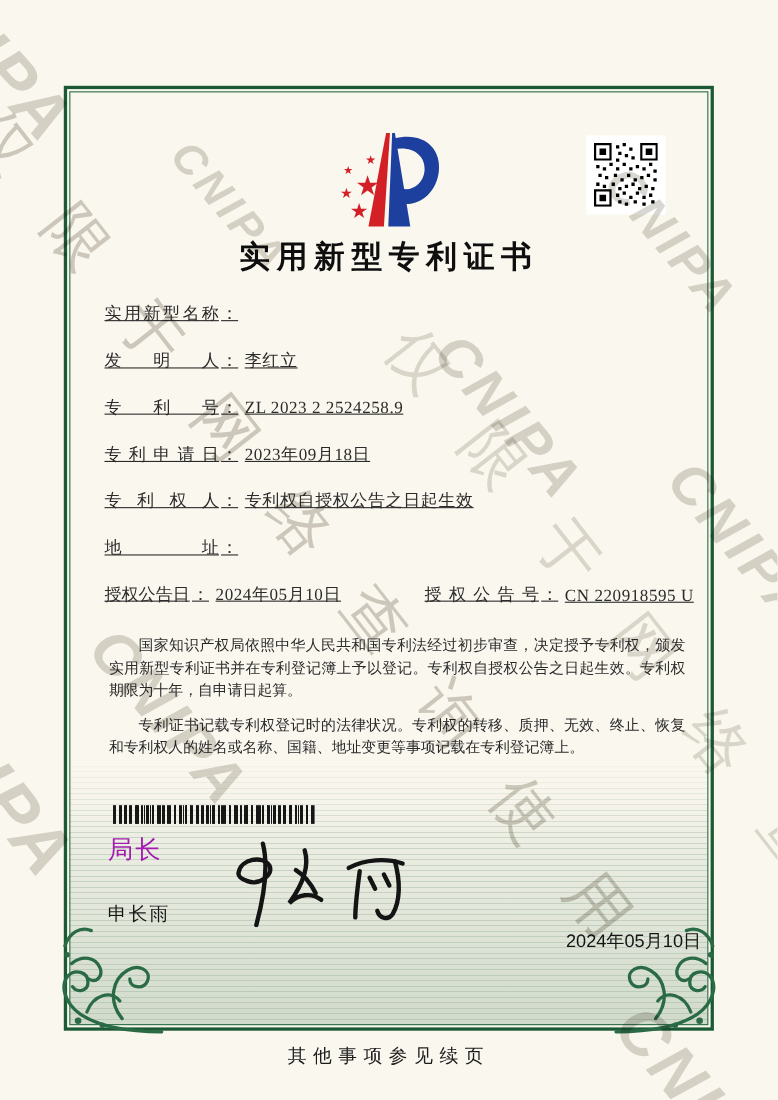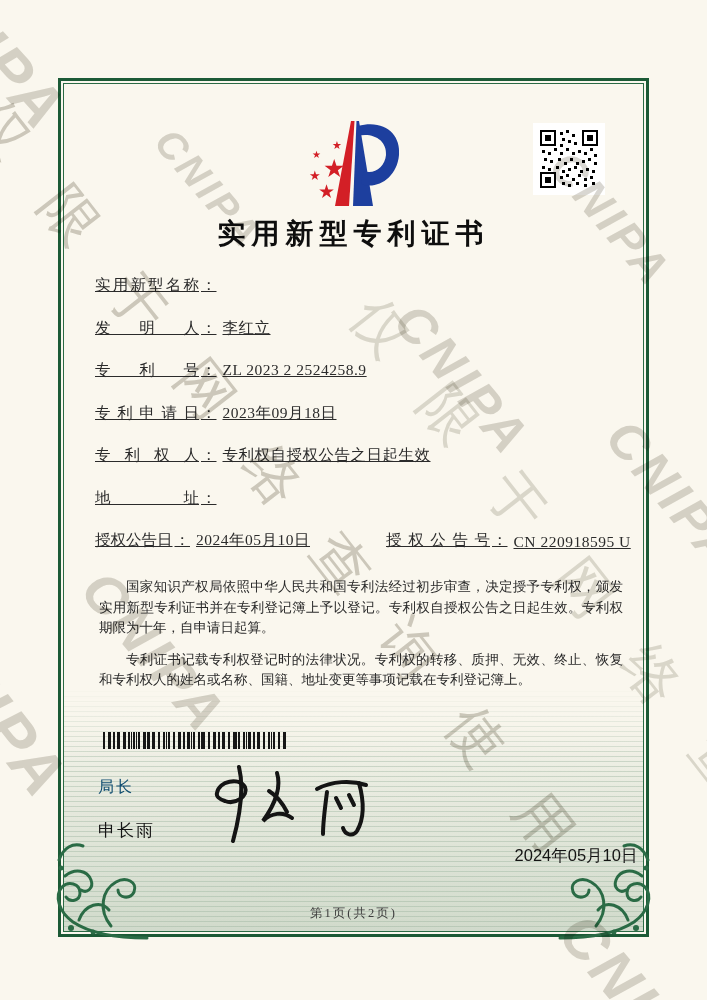--- a/index.html
+++ b/index.html
@@ -46,22 +46,22 @@
   .paras{position:absolute;left:38px;top:496px;width:524px;font-size:13.5px;line-height:20.5px;
          text-align:justify;color:#2a2a2a;}
   .paras p{margin:0 0 11px 0;text-indent:2em;}
 
   .barcode{position:absolute;left:42px;top:651px;width:183px;height:17px;
            background-image:
              repeating-linear-gradient(90deg,#161616 0 2px,transparent 2px 5px),
              repeating-linear-gradient(90deg,#161616 0 1px,transparent 1px 7px),
              repeating-linear-gradient(90deg,#161616 0 1px,transparent 1px 11px);}
 
-  .signer-title{position:absolute;left:37px;top:696px;font-family:"Liberation Sans",sans-serif;
-                font-size:16px;color:#0c4a6e;letter-spacing:2px;}
+  .signer-title{position:absolute;left:37px;top:676px;font-family:"Liberation Sans",sans-serif;
+                font-size:23px;color:#a21caf;letter-spacing:2px;}
   .signer-name{position:absolute;left:37px;top:738px;font-family:"Liberation Sans",sans-serif;
                font-size:17px;color:#151515;letter-spacing:2px;}
   .signature{position:absolute;left:138px;top:682px;width:190px;height:80px;}
 
   .issue-date{position:absolute;left:420px;top:764px;width:190px;text-align:center;
               font-family:"Liberation Sans",sans-serif;font-size:16.5px;color:#141414;}
 
   .pagenote{position:absolute;left:0;bottom:12px;width:100%;text-align:center;
             font-size:12.5px;color:#3c3c3c;letter-spacing:2px;}
 
@@ -190,21 +190,20 @@
       <path d="M78 10 C83 26 74 44 64 58 C72 50 84 48 93 55"></path>
       <path d="M70 28 C78 33 84 41 88 49"></path>
       <path d="M118 26 C133 18 152 17 167 22"></path>
       <path d="M128 29 C126 44 124 60 124 71"></path>
       <path d="M160 20 C165 38 165 56 158 68 C154 74 146 72 144 65"></path>
       <path d="M137 35 L142 45 M150 32 L155 42"></path>
     </svg>
 
     <div class="issue-date">2024年05月10日</div>
 
-    <div class="pagenote">第1页(共2页)</div>
 
     <svg class="flourish left" viewBox="0 0 100 118" fill="none" stroke="#2a6b45" stroke-width="3" stroke-linecap="round">
       <path d="M98 114 C70 114 42 110 24 98 C10 88 5 72 13 63 C19 57 31 59 31 69 C31 77 21 79 17 73"></path>
       <path d="M62 102 C49 86 53 66 67 58 C77 52 89 58 85 68 C81 76 69 74 69 66"></path>
       <path d="M30 96 C36 80 52 76 60 86"></path>
       <path d="M16 52 C26 44 38 46 42 56 C45 64 38 70 32 66"></path>
       <circle cx="22" cy="104" r="3" fill="#2a6b45" stroke="none"></circle>
       <circle cx="44" cy="108" r="2.5" fill="#2a6b45" stroke="none"></circle>
       <circle cx="12" cy="44" r="2.5" fill="#2a6b45" stroke="none"></circle>
       <path d="M10 36 C14 24 24 18 34 22"></path>
@@ -215,14 +214,15 @@
       <path d="M30 96 C36 80 52 76 60 86"></path>
       <path d="M16 52 C26 44 38 46 42 56 C45 64 38 70 32 66"></path>
       <circle cx="22" cy="104" r="3" fill="#2a6b45" stroke="none"></circle>
       <circle cx="44" cy="108" r="2.5" fill="#2a6b45" stroke="none"></circle>
       <circle cx="12" cy="44" r="2.5" fill="#2a6b45" stroke="none"></circle>
       <path d="M10 36 C14 24 24 18 34 22"></path>
     </svg>
 
   </div>
 
+  <div class="footer-note">其他事项参见续页</div>
 
 </div>
 
 </body></html>

